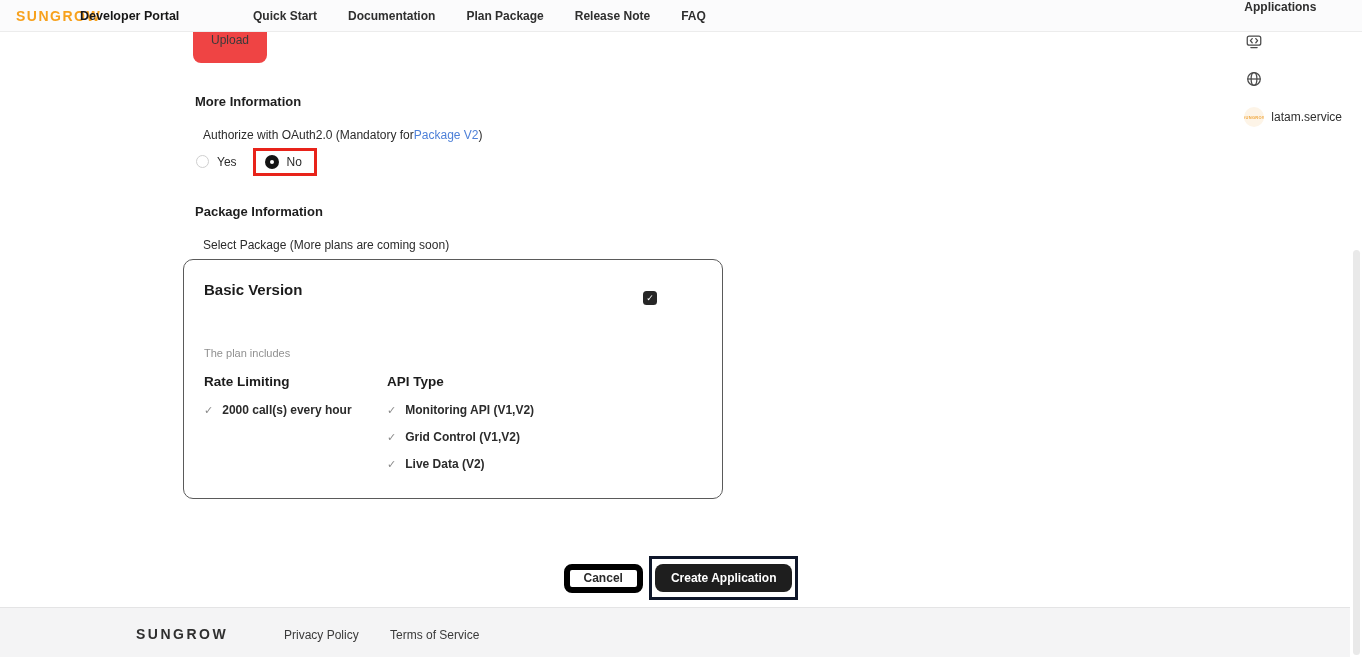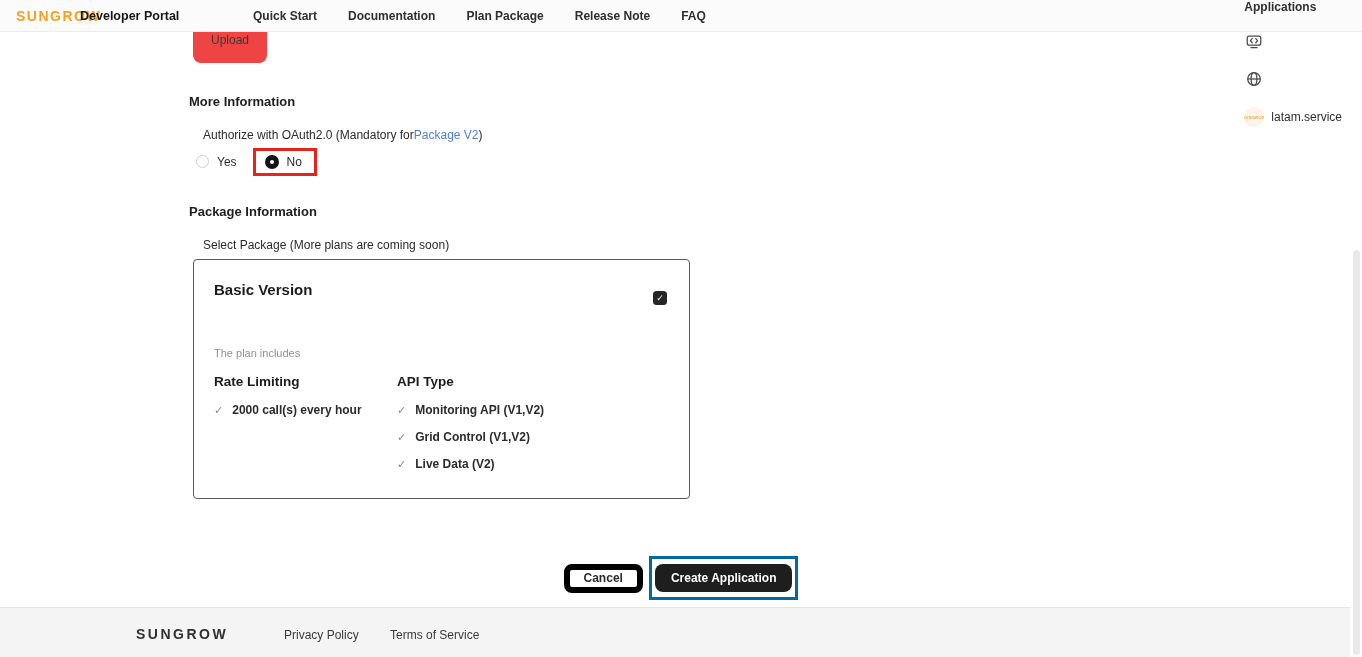--- a/index.html
+++ b/index.html
@@ -52,21 +52,21 @@
 
   
   .upload-box {
     position: absolute; left: 193px; top: 32px; width: 74px; height: 31px;
     background: #ef4444; border-radius: 0 0 8px 8px;
     display: flex; justify-content: center; align-items: flex-start;
     padding-top: 1px;
     font-size: 12px; color: #3a3a3a; cursor: pointer;
   }
   .section-heading {
-    position: absolute; left: 189px;
+    position: absolute; left: 195px;
     font-size: 13px; font-weight: 700; color: #1e1e1e; text-align: center;
   }
   .h-more-info { top: 94px; }
   .h-package-info { top: 204px; }
   .oauth-label {
     position: absolute; left: 203px; top: 128px;
     font-size: 12px; color: #2b2b2b;
   }
   .oauth-link { color: #4e80d8; cursor: pointer; }
   .radio-row {
@@ -91,22 +91,22 @@
     border: 3px solid #e8231a; padding: 4px 12px 4px 9px;
     margin-left: 16px; display: flex; align-items: center;
   }
   .select-package-label {
     position: absolute; left: 203px; top: 238px;
     font-size: 12px; color: #2b2b2b;
   }
 
   
   .package-card {
-    position: absolute; left: 193px; top: 259px; width: 497px; height: 240px;
-    border: 1px solid #5a5a5a; border-radius: 4px; background: #fff;
+    position: absolute; left: 183px; top: 259px; width: 540px; height: 240px;
+    border: 1px solid #5a5a5a; border-radius: 10px; background: #fff;
     cursor: pointer;
   }
   .card-title {
     position: absolute; left: 20px; top: 21px;
     font-size: 15px; font-weight: 700; color: #1c1c1c;
   }
   .card-checkbox {
     position: absolute; left: 459px; top: 31px;
     width: 14px; height: 14px; border-radius: 3.5px;
     background: #262626; color: #fff;
@@ -135,21 +135,21 @@
     position: absolute; left: 0; top: 556px; width: 1362px;
     display: flex; justify-content: center; align-items: center;
   }
   .btn-cancel {
     height: 29px; padding: 0 14px; margin-right: 6px;
     border: 6px solid #000000; border-radius: 8px; background: #fff;
     font-family: inherit; font-size: 12px; font-weight: 600; color: #2b2b2b;
     cursor: pointer;
   }
   .anno-box-create {
-    border: 3px solid #0369a1; padding: 5px 3px;
+    border: 3px solid #0f172a; padding: 5px 3px;
     display: flex; align-items: center;
   }
   .btn-create {
     height: 28px; padding: 0 16px;
     border: none; border-radius: 8px; background: #1e1e1e;
     font-family: inherit; font-size: 12px; font-weight: 700; color: #ffffff;
     cursor: pointer; white-space: nowrap;
   }
 
   

